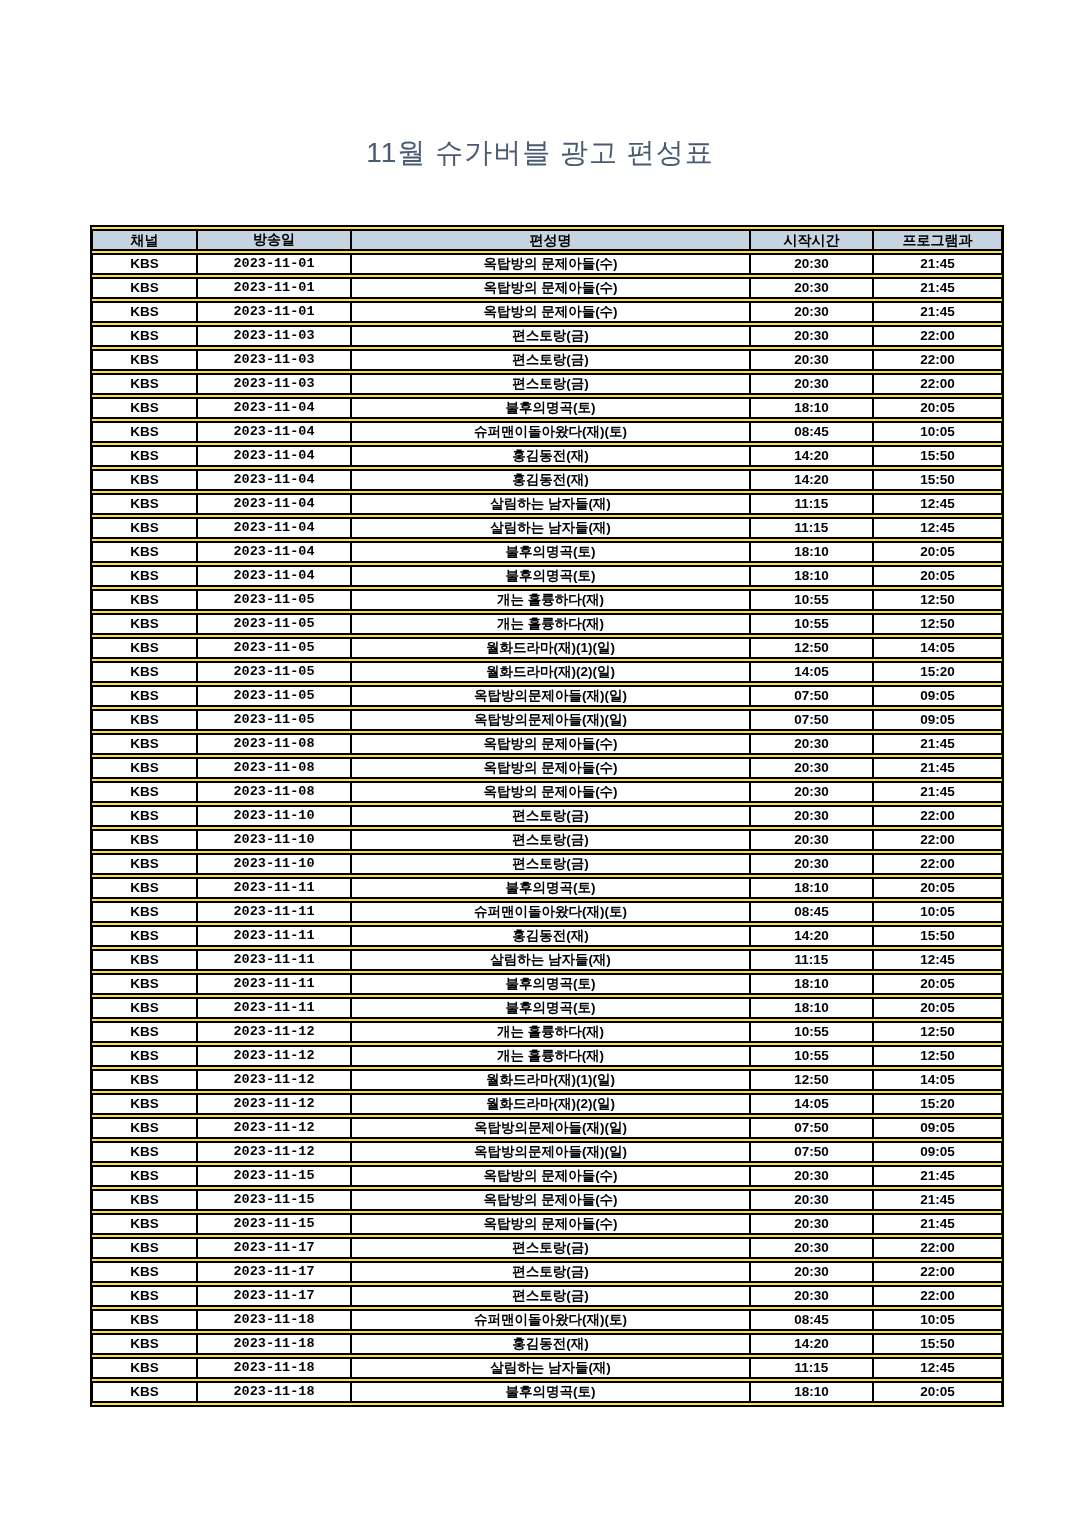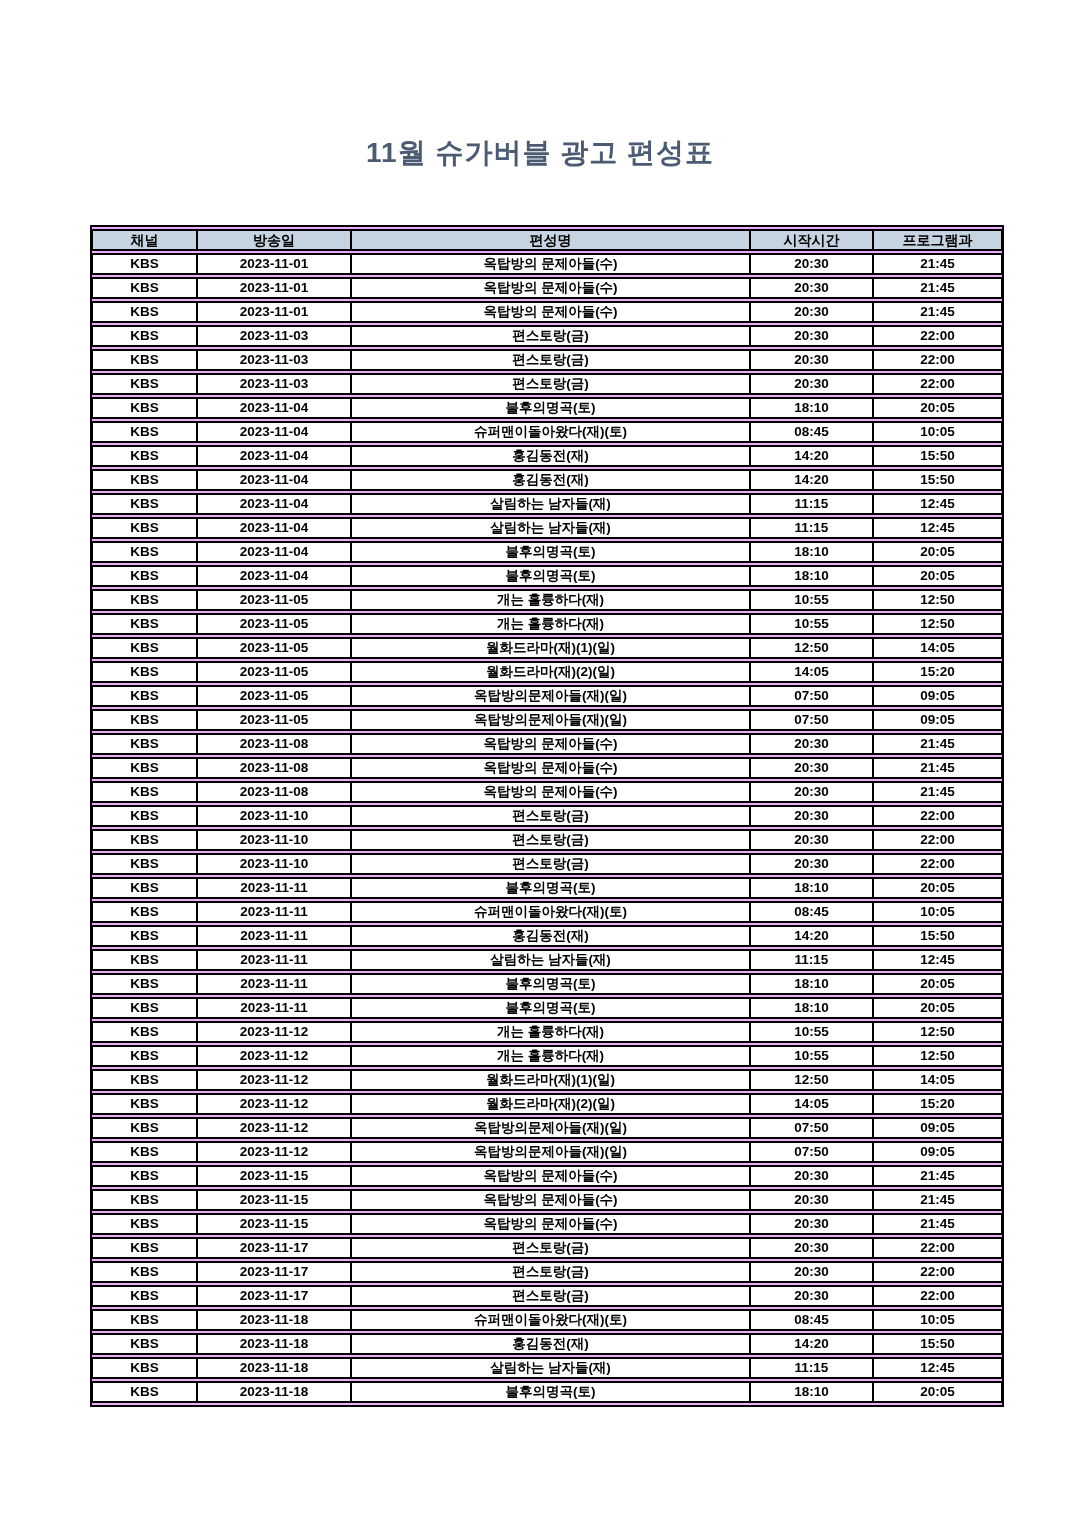--- a/index.html
+++ b/index.html
@@ -14,42 +14,42 @@
     font-family: "Liberation Sans", "DejaVu Sans", sans-serif;
   }
   .page-title {
     position: absolute;
     top: 134px;
     left: 0;
     right: 0;
     margin: 0;
     text-align: center;
     font-size: 28px;
-    font-weight: bold;
+    font-weight: normal;
     color: #4a5b73;
     letter-spacing: 1px;
   }
   .notice {
     position: absolute;
     top: 197px;
     right: 95px;
     font-size: 15px;
     font-weight: bold;
     color: #e80000;
     margin-top: 32px;
   }
   table.schedule {
     position: absolute;
     left: 90px;
     top: 225px;
     width: 900px;
     border-collapse: separate;
     border-spacing: 0 2px;
     border: 2px solid #000;
-    background: #f0abfc;
+    background: #fde047;
     table-layout: fixed;
   }
   .schedule th, .schedule td {
     border: solid #000;
     border-width: 2px 1px;
     padding: 0;
     height: 18px;
     line-height: 18px;
     text-align: center;
     vertical-align: middle;
@@ -58,21 +58,21 @@
     color: #000;
     overflow: hidden;
     white-space: nowrap;
   }
   .schedule th {
     background: #c6d3e0;
     font-size: 14px;
   }
   .schedule td { background: #ffffff; }
   .c0 { width: 103px; }
-  .c1 { width: 152px; }
+  .c1 { width: 152px; font-family: Liberation Mono, monospace; }
   .c2 { width: 397px; }
   .c3 { width: 121px; }
   .c4 { width: 127px; }
 </style>
 </head>
 <body>
 
 <h1 class="page-title">11월 슈가버블 광고 편성표</h1>
 
 <div class="notice">* 프로그램과 횟수는 편성상황에 따라 변경될 수 있습니다.</div>

